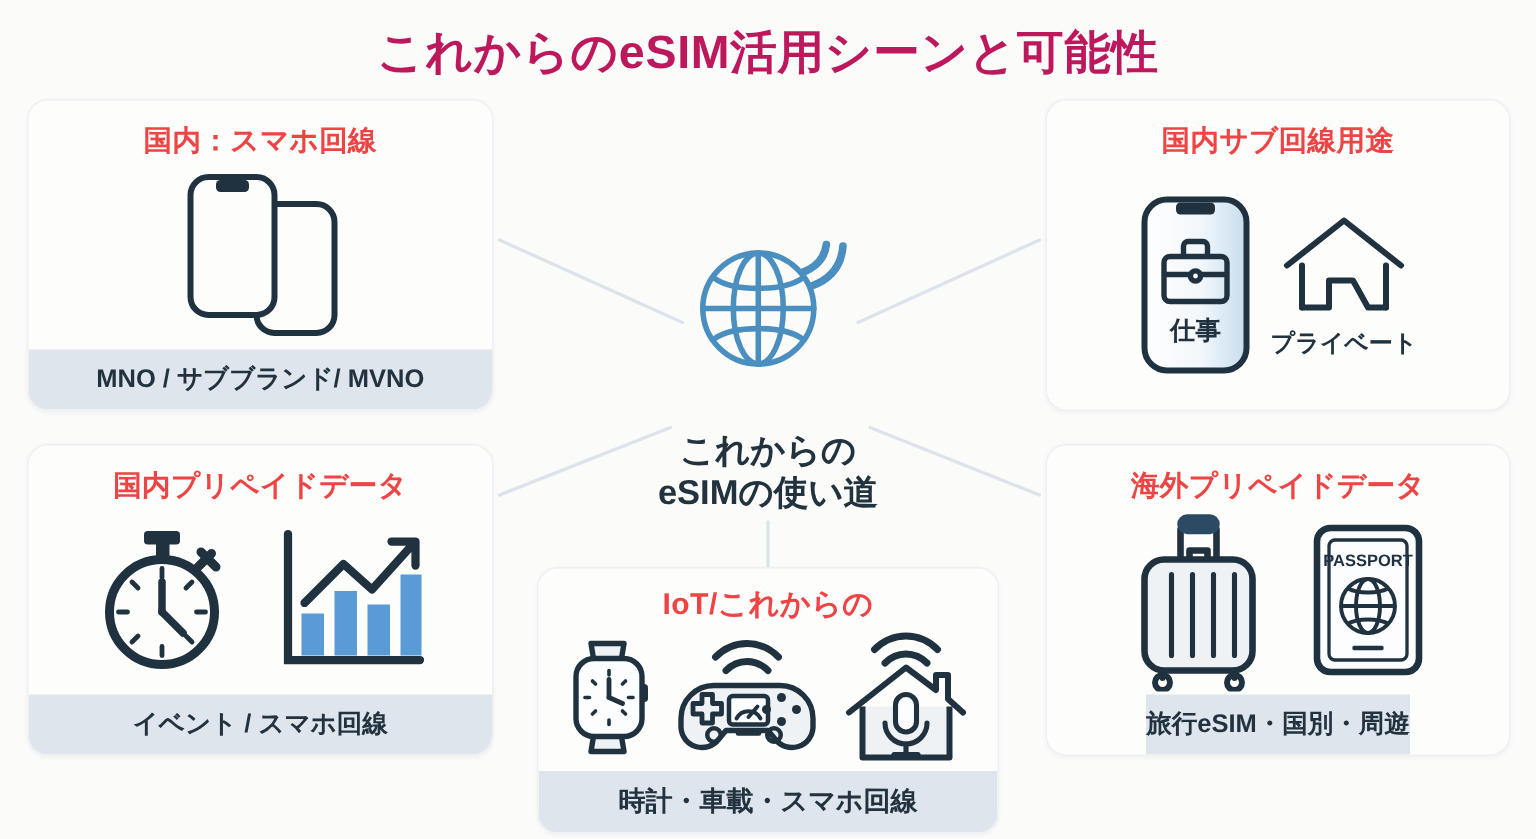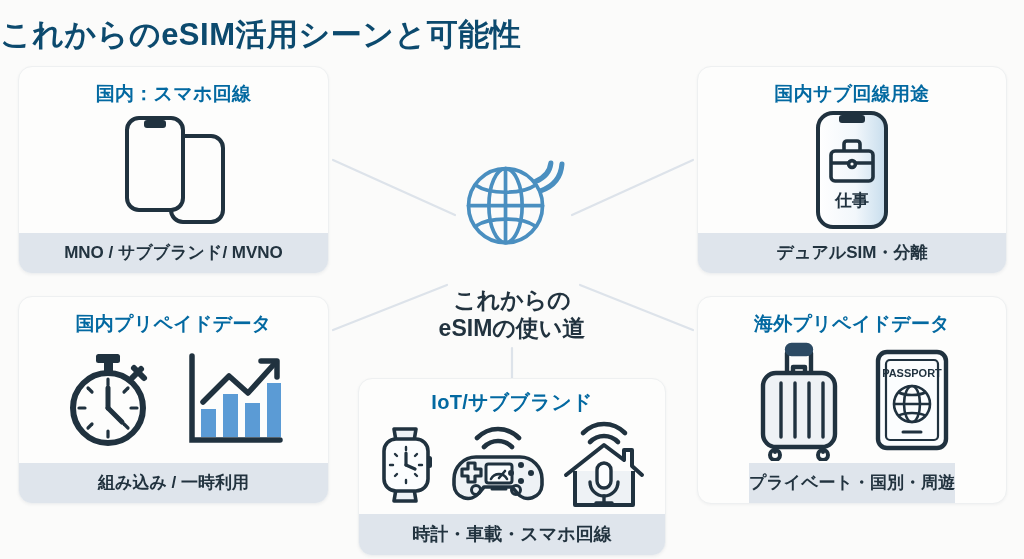--- a/index.html
+++ b/index.html
@@ -22,24 +22,25 @@
     width: 1024px;
     height: 559px;
   }
 
   
   .title {
     position: absolute;
     top: 14px;
     left: 0;
     width: 1024px;
+    text-align: center;
     font-size: 31px;
     font-weight: bold;
     letter-spacing: 0.5px;
-    color: #0c4a6e;
+    color: #be185d;
     white-space: nowrap;
   }
 
   
   .connectors {
     position: absolute;
     top: 0; left: 0;
     width: 1024px; height: 559px;
     pointer-events: none;
   }
@@ -53,21 +54,21 @@
     box-shadow: 0 1px 3px rgba(30,50,70,0.05);
     overflow: hidden;
     display: flex;
     flex-direction: column;
   }
 
   .card-title {
     text-align: center;
     font-size: 19px;
     font-weight: bold;
-    color: #0369a1;
+    color: #ef4444;
     padding-top: 14px;
     letter-spacing: 0.3px;
     white-space: nowrap;
   }
 
   .card-icons {
     flex: 1;
     display: flex;
     align-items: center;
     justify-content: center;
@@ -201,22 +202,31 @@
           <path d="M28 6 h20 a3 3 0 0 1 3 3 v2 a3 3 0 0 1 -3 3 h-20 a3 3 0 0 1 -3 -3 v-2 a3 3 0 0 1 3 -3 z" fill="#20323f"></path>
           <g fill="none" stroke="#20323f" stroke-width="3.6" stroke-linejoin="round">
             <rect x="17" y="42" width="42" height="30" rx="4"></rect>
             <path d="M30 42 v-7 a3 3 0 0 1 3 -3 h10 a3 3 0 0 1 3 3 v7"></path>
             <line x1="17" y1="54" x2="59" y2="54"></line>
             <circle cx="38" cy="55" r="3.4" fill="#fdfdfc"></circle>
           </g>
           <text x="38" y="97" text-anchor="middle" font-family="'Liberation Sans',sans-serif" font-size="17" font-weight="bold" fill="#20323f">仕事</text>
         </svg>
       </div>
-    </div>
-    <div class="card-footer">デュアルSIM・分離</div>
+      <div class="icon-col">
+        <svg width="92" height="76" viewBox="0 0 92 76">
+          <g fill="none" stroke="#20323f" stroke-width="4" stroke-linejoin="round" stroke-linecap="round">
+            <path d="M8 36 L46 6 L84 36"></path>
+            <path d="M18 36 V64 M74 36 V64"></path>
+            <path d="M18 64 H36 V46 H52 L62 64 H74"></path>
+          </g>
+        </svg>
+        <div class="icon-caption">プライベート</div>
+      </div>
+    </div>
   </div>
 
   <div class="card" id="card-bl">
     <div class="card-title">国内プリペイドデータ</div>
     <div class="card-icons" style="gap:22px;">
       <svg width="98" height="104" viewBox="0 0 98 104">
         <g fill="none" stroke="#20323f" stroke-width="6">
           <circle cx="46" cy="60" r="35" fill="#fdfdfc"></circle>
         </g>
         <rect x="34" y="6" width="24" height="9" rx="2.5" fill="#20323f"></rect>
@@ -247,25 +257,25 @@
           <rect x="41" y="44" width="15" height="43"></rect>
           <rect x="63" y="53" width="15" height="34"></rect>
           <rect x="85" y="33" width="14" height="54"></rect>
         </g>
         <g fill="none" stroke="#20323f" stroke-width="5.5" stroke-linecap="round" stroke-linejoin="round">
           <path d="M21 52 L47 26 L66 43 L94 12"></path>
           <path d="M79 11 L95 11 L95 27"></path>
         </g>
       </svg>
     </div>
-    <div class="card-footer">組み込み / 一時利用</div>
+    <div class="card-footer">イベント / スマホ回線</div>
   </div>
 
   <div class="card" id="card-bc">
-    <div class="card-title">IoT/サブブランド</div>
+    <div class="card-title">IoT/これからの</div>
     <div class="card-icons" style="gap:12px;">
       <svg width="64" height="84" viewBox="0 0 64 84">
         <g fill="#eef2f5" stroke="#20323f" stroke-width="3.6" stroke-linejoin="round">
           <path d="M20 6 h22 l-2 12 h-18 z"></path>
           <path d="M22 66 h18 l2 12 h-22 z"></path>
           <rect x="10" y="16" width="44" height="52" rx="12" fill="#fbfdfe"></rect>
         </g>
         <rect x="53" y="33" width="5" height="12" rx="2.5" fill="#20323f"></rect>
         <g stroke="#20323f" stroke-width="2.4" stroke-linecap="round">
           <line x1="32" y1="24" x2="32" y2="27"></line>
@@ -358,16 +368,16 @@
           <ellipse cx="39" cy="56" rx="8" ry="18"></ellipse>
           <line x1="21" y1="56" x2="57" y2="56"></line>
           <path d="M25 44 C32 48, 46 48, 53 44"></path>
           <path d="M25 68 C32 64, 46 64, 53 68"></path>
         </g>
         <g stroke="#20323f" stroke-width="3" stroke-linecap="round">
           <line x1="30" y1="84" x2="48" y2="84"></line>
         </g>
       </svg>
     </div>
-    <div class="card-footer">プライベート・国別・周遊</div>
+    <div class="card-footer">旅行eSIM・国別・周遊</div>
   </div>
 
 </div>
 
 </body></html>

